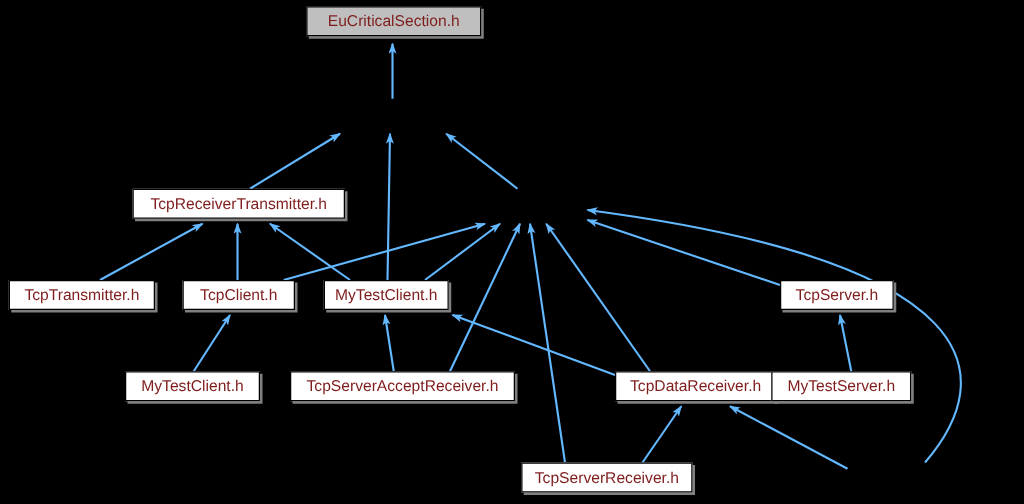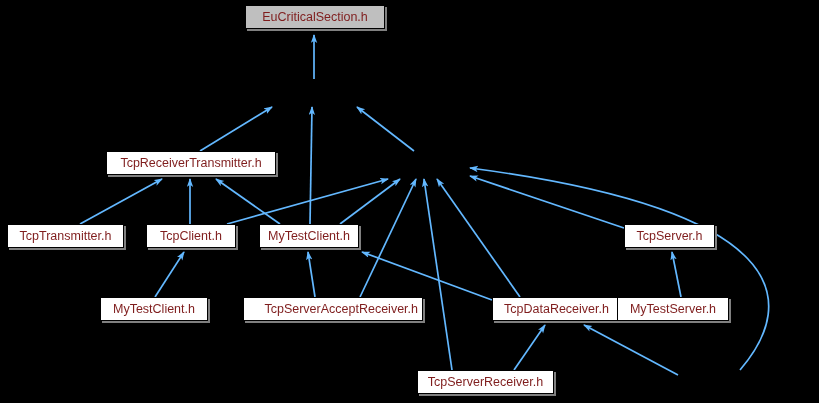--- a/index.html
+++ b/index.html
@@ -61,21 +61,21 @@
     </div>
     <div class="node" style="left: 259px; top: 224px; width: 100px; height: 24px;">
       <span class="lbl">MyTestClient.h</span>
     </div>
     <div class="node" style="left: 624px; top: 224px; width: 91px; height: 24px; justify-content: center;">
       <span class="lbl">TcpServer.h</span>
     </div>
     <div class="node" style="left: 100px; top: 297px; width: 108px; height: 24px;">
       <span class="lbl">MyTestClient.h</span>
     </div>
-    <div class="node" style="left: 243px; top: 297px; width: 180px; height: 24px; justify-content: flex-end;">
+    <div class="node" style="left: 232px; top: 297px; width: 180px; height: 24px;">
       <span class="lbl">TcpServerAcceptReceiver.h</span>
     </div>
     <div class="node" style="left: 492px; top: 297px; width: 129px; height: 24px;">
       <span class="lbl">TcpDataReceiver.h</span>
     </div>
     <div class="node" style="left: 617px; top: 297px; width: 112px; height: 24px;">
       <span class="lbl">MyTestServer.h</span>
     </div>
     <div class="node" style="left: 417px; top: 370px; width: 137px; height: 24px;">
       <span class="lbl">TcpServerReceiver.h</span>

